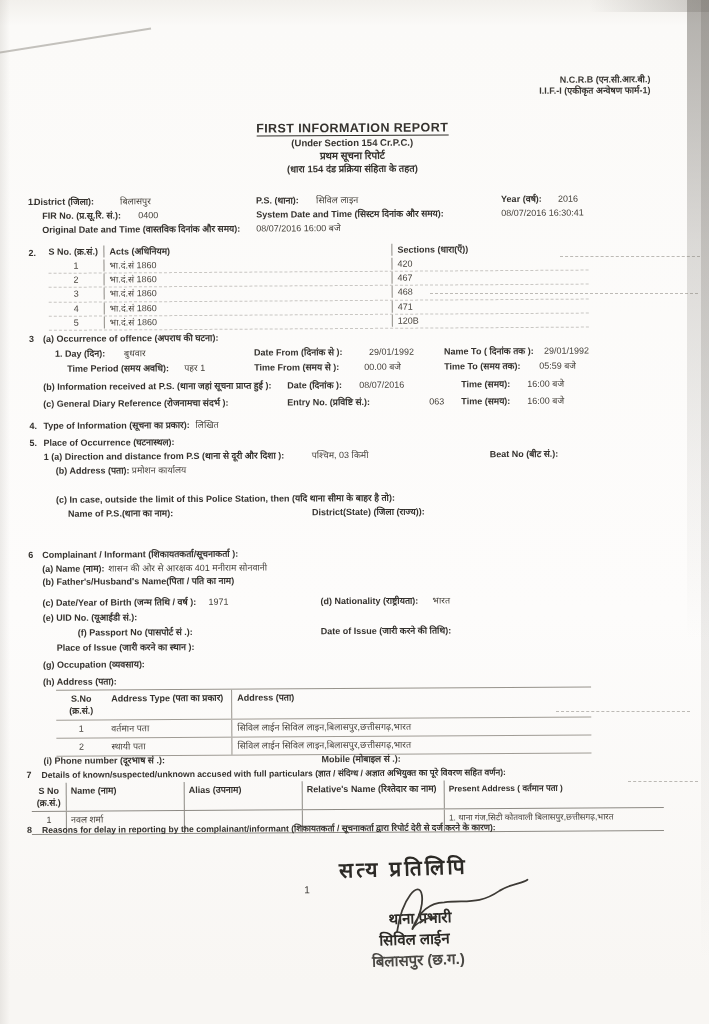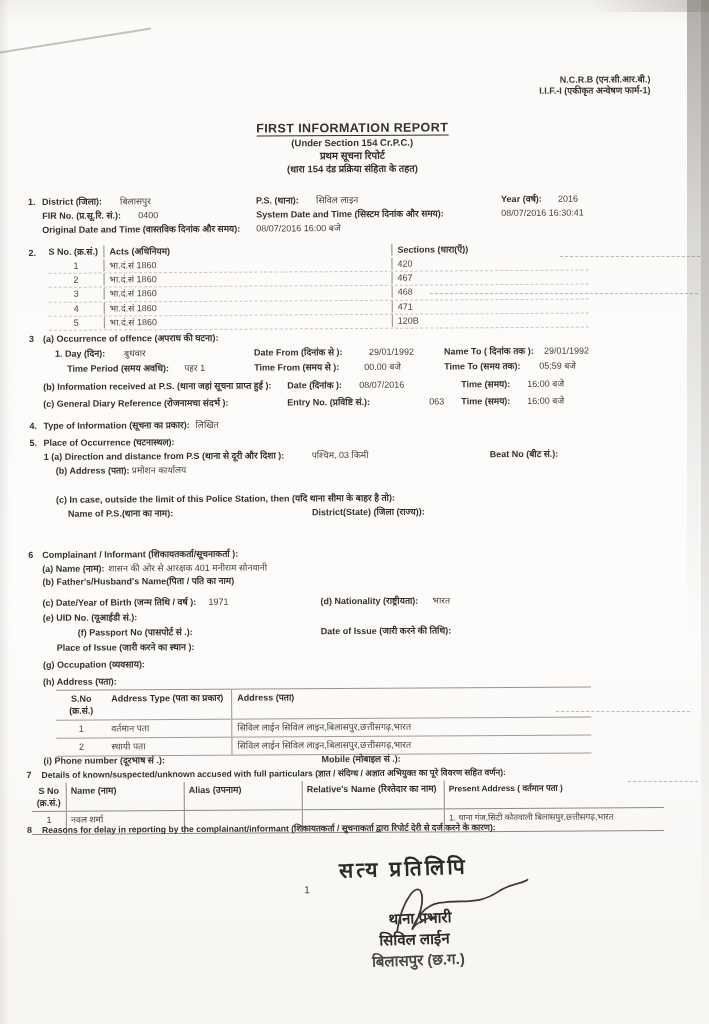--- a/index.html
+++ b/index.html
@@ -86,21 +86,21 @@
     <div class="titleblock">
       <div><span class="maintitle">FIRST INFORMATION REPORT</span></div>
       <div class="sub">(Under Section 154 Cr.P.C.)</div>
       <div class="subhi">प्रथम सूचना रिपोर्ट</div>
       <div class="sub">(धारा 154 दंड प्रक्रिया संहिता के तहत)</div>
     </div>
 
     <div class="sec" style="top:194px;">
       <div class="row" style="height:14px;">
         <span class="at b" style="left:30px;">1.</span>
-        <span class="at b" style="left:44px;">District (जिला):</span>
+        <span class="at b" style="left:36px;">District (जिला):</span>
         <span class="at val" style="left:122px;">बिलासपुर</span>
         <span class="at b" style="left:258px;">P.S. (थाना):</span>
         <span class="at val" style="left:318px;">सिविल लाइन</span>
         <span class="at b" style="left:503px;">Year (वर्ष):</span>
         <span class="at val" style="left:560px;">2016</span>
       </div>
       <div class="row" style="height:14px;">
         <span class="at b" style="left:44px;">FIR No. (प्र.सू.रि. सं.):</span>
         <span class="at val" style="left:140px;">0400</span>
         <span class="at b" style="left:258px;">System Date and Time (सिस्टम दिनांक और समय):</span>

